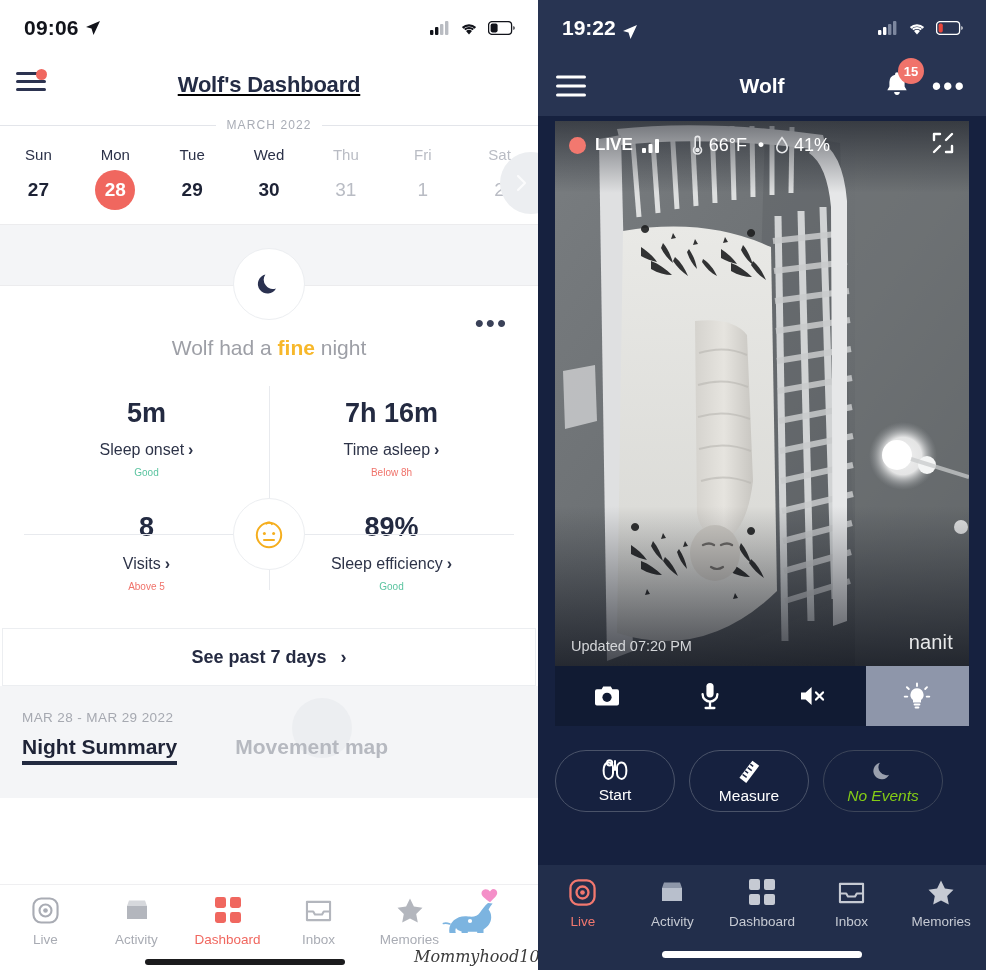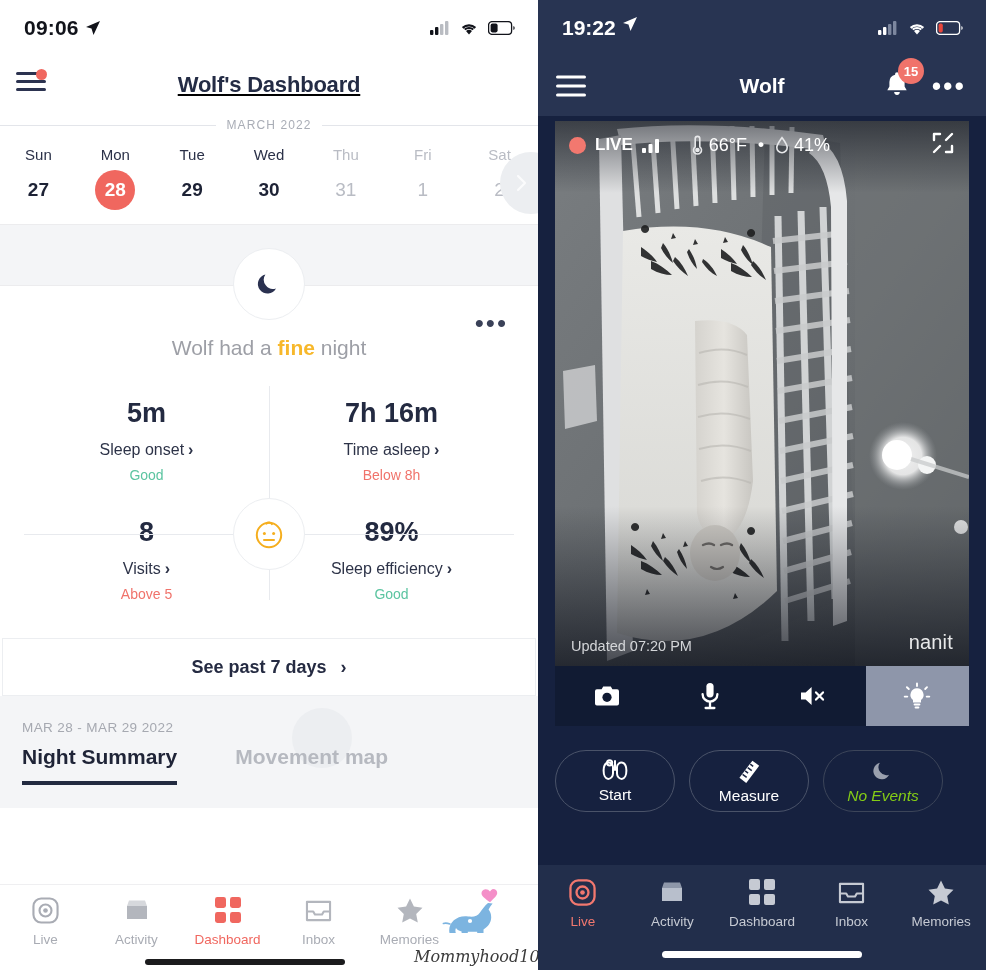--- a/index.html
+++ b/index.html
@@ -71,38 +71,38 @@
   .night-headline { text-align: center; padding-top: 50px; font-size: 21px; color: #9d9fa6; }
   .night-headline .hl { color: #f7b82b; font-weight: bold; }
 
   
   .stats { position: relative; margin: 26px 24px 0 24px; }
   .stats-grid { display: grid; grid-template-columns: 1fr 1fr; }
   .stat { text-align: center; padding: 12px 4px 22px 4px; }
   .stat-val { font-size: 27px; font-weight: bold; color: #232a41; margin-bottom: 12px; }
   .stat-label { font-size: 16px; color: #2d3348; margin-bottom: 8px; }
   .stat-label .chev { color: #2d3348; font-weight: bold; margin-left: 4px; }
-  .stat-sub { font-size: 14px; }
+  .stat-sub { font-size: 10px; }
   .good { color: #5bc4a0; }
   .bad  { color: #f0736b; }
   .v-div { position: absolute; left: 50%; top: 0; bottom: 24px; width: 1px; background: #e8eaee; }
   .h-div { position: absolute; left: 0; right: 0; top: 148px; height: 1px; background: #e8eaee; }
   .face-circle { position: absolute; left: 50%; top: 148px; transform: translate(-50%,-50%);
                  width: 72px; height: 72px; border-radius: 50%; background: #fff;
                  border: 1px solid #eceef1; display: flex; align-items: center; justify-content: center; }
 
   .see-card { margin: 14px 2px 0 2px; height: 58px; background: #fff;
               border: 1px solid #eceef1; display: flex; align-items: center; justify-content: center; }
   .see-card span { font-size: 18px; font-weight: bold; color: #252b42; }
   .see-card .chev { margin-left: 14px; }
 
   .bottom-grey { background: #f4f5f7; height: 112px; padding: 24px 22px 0 22px; position: relative; }
   .bg-daterange { font-size: 13.5px; color: #a6a9b1; letter-spacing: .4px; margin-bottom: 10px; }
   .tabrow { display: flex; gap: 58px; position: relative; }
-  .tab { font-size: 21px; font-weight: bold; color: #1f2437; padding-bottom: 12px; }
+  .tab { font-size: 21px; font-weight: bold; color: #1f2437; padding-bottom: 2px; }
   .tab.inactive { color: #b6b9c0; }
   .tab.active { border-bottom: 4px solid #222a40; }
   .ghost-circle { position: absolute; left: 292px; top: 12px; width: 60px; height: 60px;
                   border-radius: 50%; background: #eceef1; }
 
   .l-tabbar { position: absolute; bottom: 0; left: 0; width: 538px; height: 86px;
               background: #fff; display: flex; align-items: flex-start; padding-top: 10px;
               border-top: 1px solid #efeff1; }
   .l-tabbar .titem { width: 91px; text-align: center; }
   .titem .ic { height: 30px; display:flex; align-items:center; justify-content:center; margin-bottom: 7px; }
@@ -110,21 +110,21 @@
   .titem.on .lbl { color: #f0675f; }
   .home-ind { position: absolute; bottom: 5px; left: 145px; width: 200px; height: 6px;
               border-radius: 3px; background: #1b1b1d; }
   .watermark { position: absolute; right: 4px; bottom: 4px; width: 120px; text-align: center; }
   .wm-script { font-family: "DejaVu Serif", serif; font-style: italic; font-size: 16px; color: #3b3b3b; }
 
   
   .right { position: relative; width: 448px; height: 970px; background: #16213f; overflow: hidden; }
   .r-statusbar { height: 56px; background: #283452; display:flex; align-items:center;
                  justify-content: space-between; padding: 0 22px 0 24px; }
-  .r-time { font-size: 21px; font-weight: bold; color: #fff; display:flex; align-items:flex-start; gap:6px; }
+  .r-time { font-size: 21px; font-weight: bold; color: #fff; display:flex; align-items:flex-end; gap:6px; }
   .r-sysicons { display:flex; align-items:center; gap: 9px; }
   .r-header { height: 60px; background: #283452; position: relative; display:flex;
               align-items:center; justify-content:center; }
   .r-title { font-size: 21px; font-weight: bold; color: #fff; }
   .r-ham { position:absolute; left: 18px; top: 50%; transform: translateY(-50%); }
   .r-ham i { display:block; width: 30px; height: 3px; background: #fff; border-radius:2px; margin-bottom: 6px; }
   .r-ham i:last-child { margin-bottom: 0; }
   .bell-wrap { position: absolute; right: 76px; top: 50%; transform: translateY(-50%); }
   .bell-badge { position: absolute; right: -14px; top: -12px; min-width: 26px; height: 26px;
                 border-radius: 13px; background: #f0736b; color: #fff; font-size: 13px;

